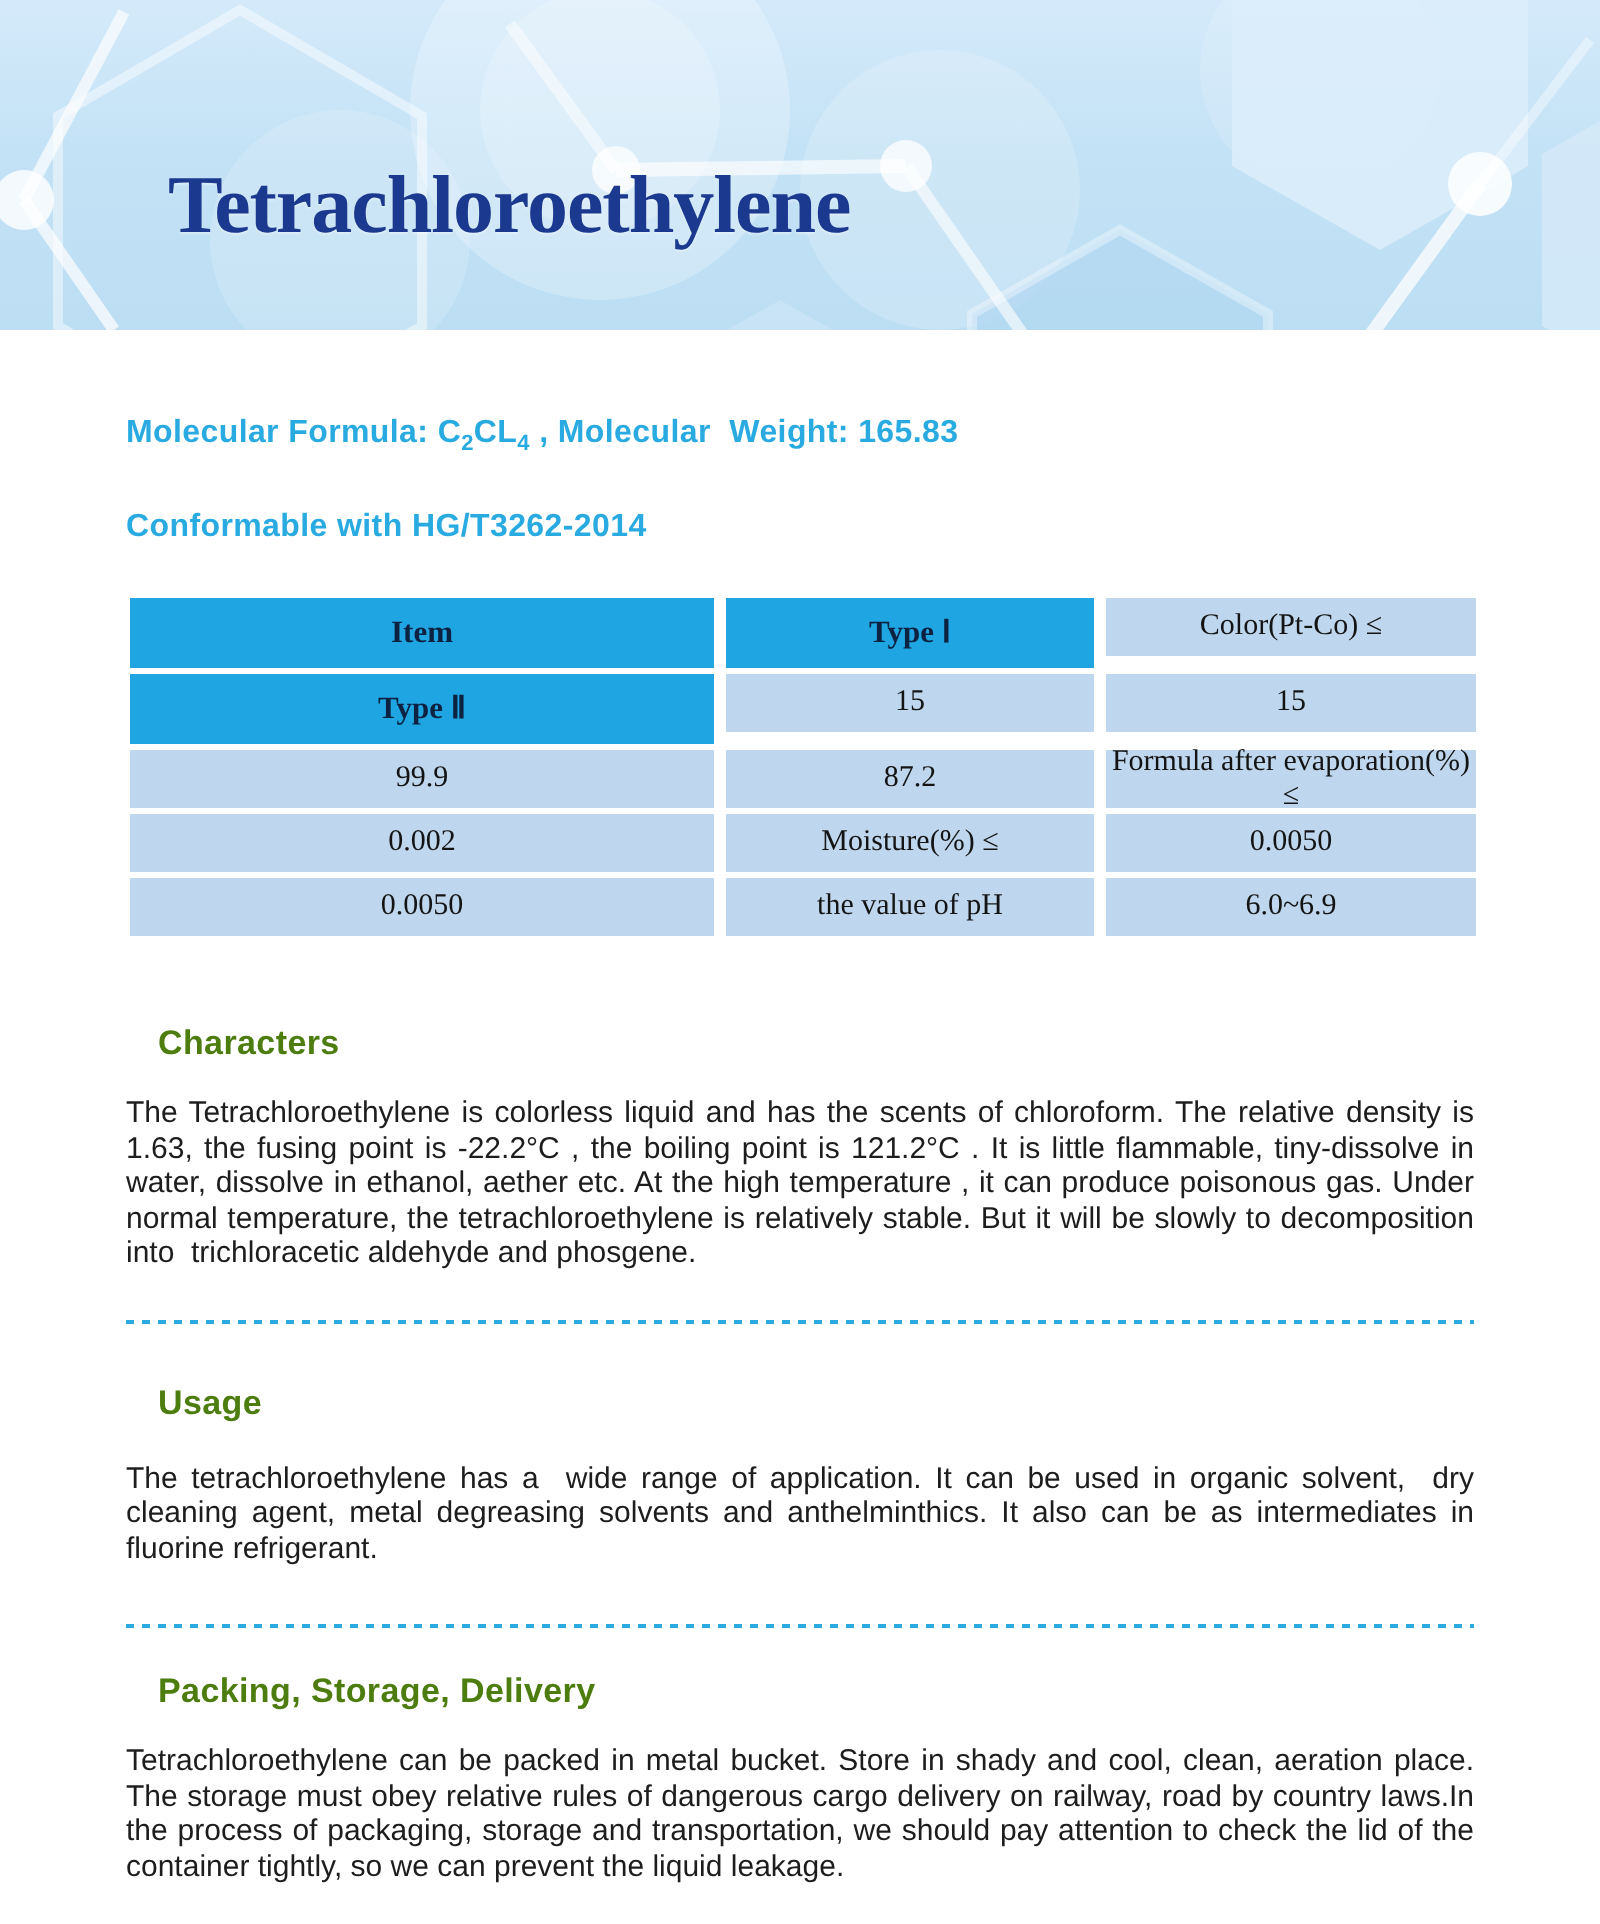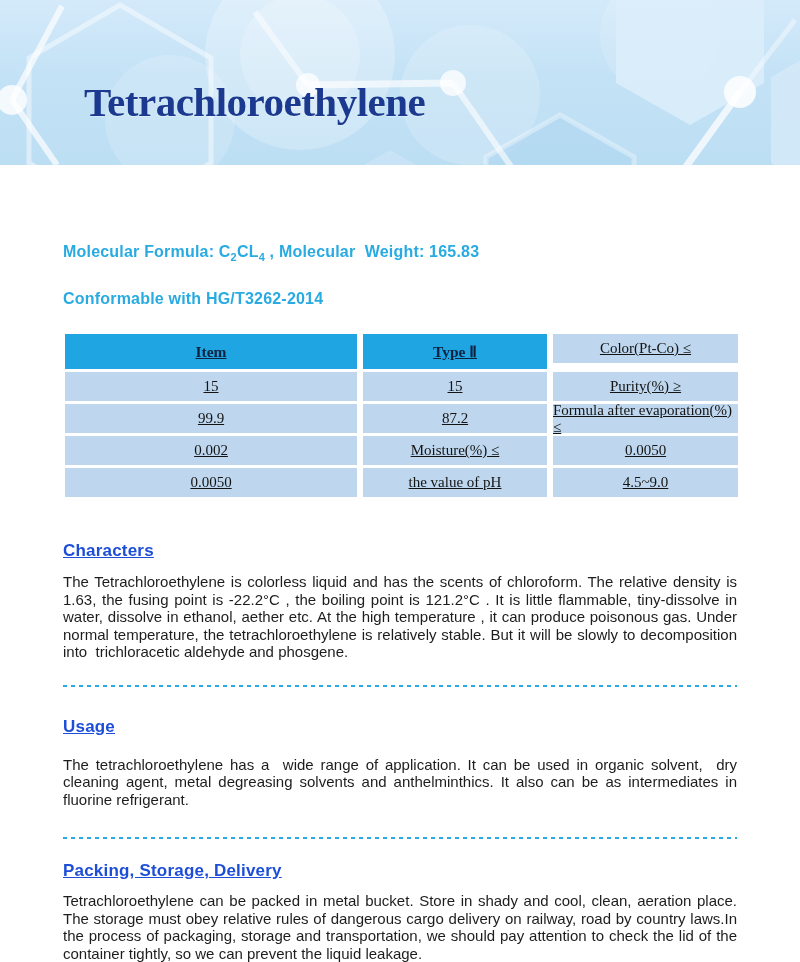--- a/index.html
+++ b/index.html
@@ -46,21 +46,21 @@
     padding: 0 63px 6px 63px;
   }
   .accent-line {
     margin: 0;
     color: #29abe2;
     font-weight: 700;
     font-size: 16px;
     letter-spacing: 0.2px;
     white-space: pre-wrap;
   }
-  .formula-line { margin-top: 78px; }
+  .formula-line { margin-top: 43px; }
   .formula-line sub {
     font-size: 11px;
     line-height: 0;
   }
   .conformance-line { margin-top: 29px; }
 
   
   .spec-table {
     margin: 26px 0 0 2px;
     width: 673px;
@@ -71,38 +71,37 @@
   }
   .spec-table .cell {
     background: #bed7ee;
     font-family: "Liberation Serif", serif;
     font-size: 15px;
     color: #141414;
     height: 29px;
     display: flex;
     align-items: center;
     justify-content: center;
-    text-decoration: underline;
+    text-align: center;
   }
   .spec-table .head {
     background: #1ea5e2;
     color: #0d2240;
     font-weight: 700;
     font-size: 15.5px;
     height: 35px;
   }
 
   
   .section-heading {
-    margin: 0;
-    color: #1d4ed8;
+    margin: 16px;
+    color: #4d7c0f;
     font-weight: 700;
     font-size: 17px;
     letter-spacing: 0.2px;
-    text-decoration: underline;
   }
   .heading-characters { margin-top: 44px; }
   .heading-usage { margin-top: 30px; }
   .heading-packing { margin-top: 22px; }
 
   .body-text {
     margin: 12px 0 0 0;
     font-size: 15px;
     line-height: 17.5px;
     text-align: justify;
@@ -156,39 +155,39 @@
 </header>
 
 <main class="content">
 
   <p class="accent-line formula-line"><span>Molecular Formula: C</span><sub>2</sub><span>CL</span><sub>4</sub><span> , Molecular  Weight: 165.83</span></p>
 
   <p class="accent-line conformance-line">Conformable with HG/T3262-2014</p>
 
   <div class="spec-table">
     <div class="cell head">Item</div>
+    <div class="cell head">Type Ⅰ</div>
+    <div class="cell">Color(Pt-Co) ≤</div>
+
     <div class="cell head">Type Ⅱ</div>
-
-    <div class="cell">Color(Pt-Co) ≤</div>
     <div class="cell">15</div>
     <div class="cell">15</div>
 
-    <div class="cell">Purity(%) ≥</div>
     <div class="cell">99.9</div>
     <div class="cell">87.2</div>
 
     <div class="cell">Formula after evaporation(%) ≤</div>
     <div class="cell">0.002</div>
 
     <div class="cell">Moisture(%) ≤</div>
     <div class="cell">0.0050</div>
     <div class="cell">0.0050</div>
 
     <div class="cell">the value of pH</div>
-    <div class="cell">4.5~9.0</div>
+    <div class="cell">6.0~6.9</div>
   </div>
 
   <section>
     <h2 class="section-heading heading-characters">Characters</h2>
     <p class="body-text">The Tetrachloroethylene is colorless liquid and has the scents of chloroform. The relative density is 1.63, the fusing point is -22.2°C , the boiling point is 121.2°C . It is little flammable, tiny-dissolve in water, dissolve in ethanol, aether etc. At the high temperature , it can produce poisonous gas. Under normal temperature, the tetrachloroethylene is relatively stable. But it will be slowly to decomposition into  trichloracetic aldehyde and phosgene.</p>
   </section>
 
   <div class="divider"></div>
 
   <section>

